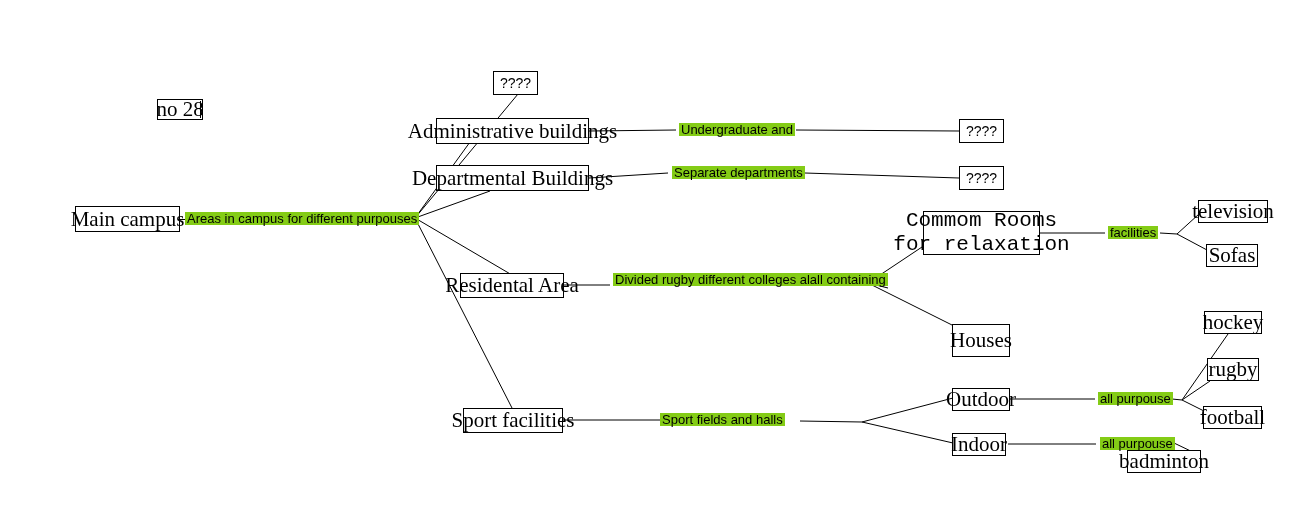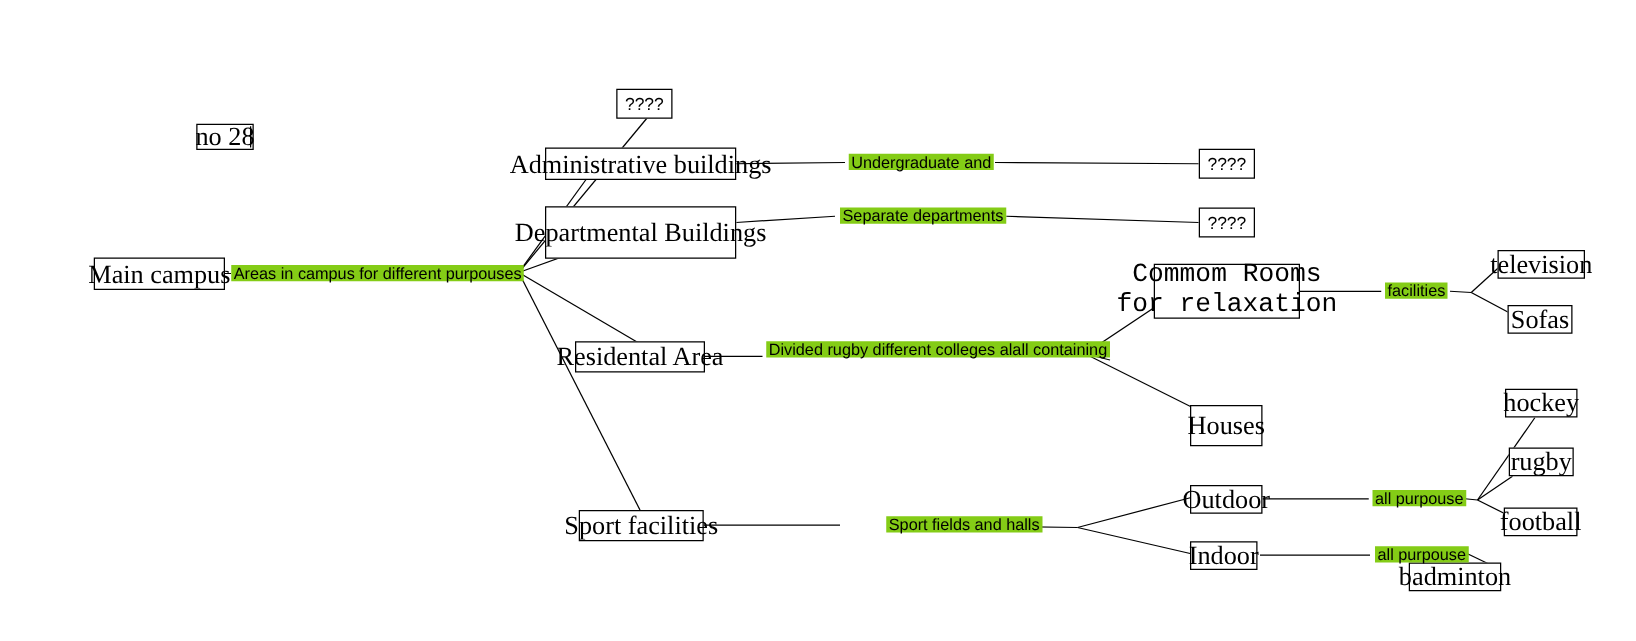--- a/index.html
+++ b/index.html
@@ -125,21 +125,21 @@
   </div>
 
   <div class="node sans" style="left:493px; top:71px; width:45px; height:24px;">
     <span>????</span>
   </div>
 
   <div class="node" style="left:436px; top:118px; width:153px; height:26px;">
     <span>Administrative buildings</span>
   </div>
 
-  <div class="node" style="left:436px; top:165px; width:153px; height:42px;">
+  <div class="node" style="left:436px; top:165px; width:153px; height:26px;">
     <span>Departmental Buildings</span>
   </div>
 
   <div class="node" style="left:460px; top:273px; width:104px; height:25px;">
     <span>Residental Area</span>
   </div>
 
   <div class="node" style="left:463px; top:408px; width:100px; height:25px;">
     <span>Sport facilities</span>
   </div>
@@ -207,21 +207,21 @@
   </div>
 
   <div class="edge-label" style="left:613px; top:273px;">
     <span>Divided rugby different colleges alall containing</span>
   </div>
 
   <div class="edge-label" style="left:1108px; top:226px;">
     <span>facilities</span>
   </div>
 
-  <div class="edge-label" style="left:709px; top:413px;">
+  <div class="edge-label" style="left:660px; top:413px;">
     <span>Sport fields and halls</span>
   </div>
 
   <div class="edge-label" style="left:1098px; top:392px;">
     <span>all purpouse</span>
   </div>
 
   <div class="edge-label" style="left:1100px; top:437px;">
     <span>all purpouse</span>
   </div>

